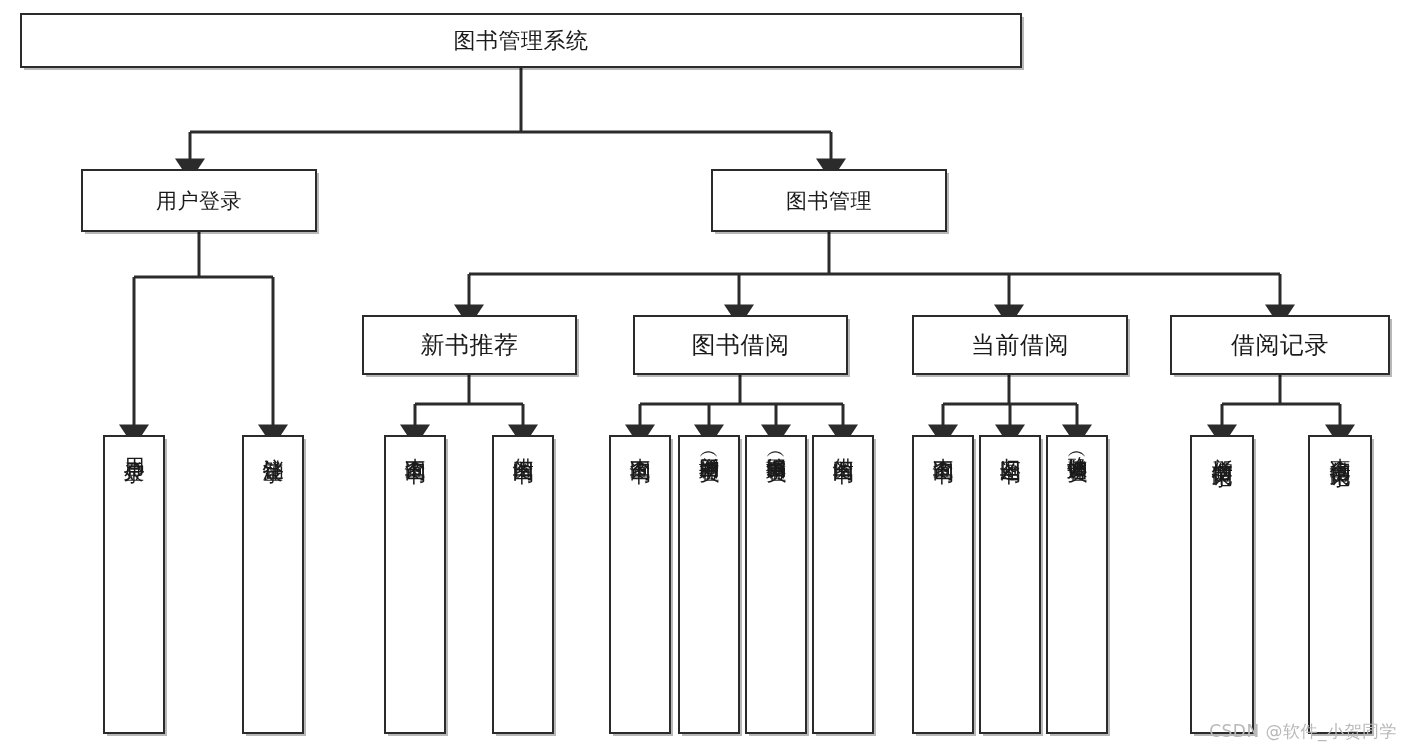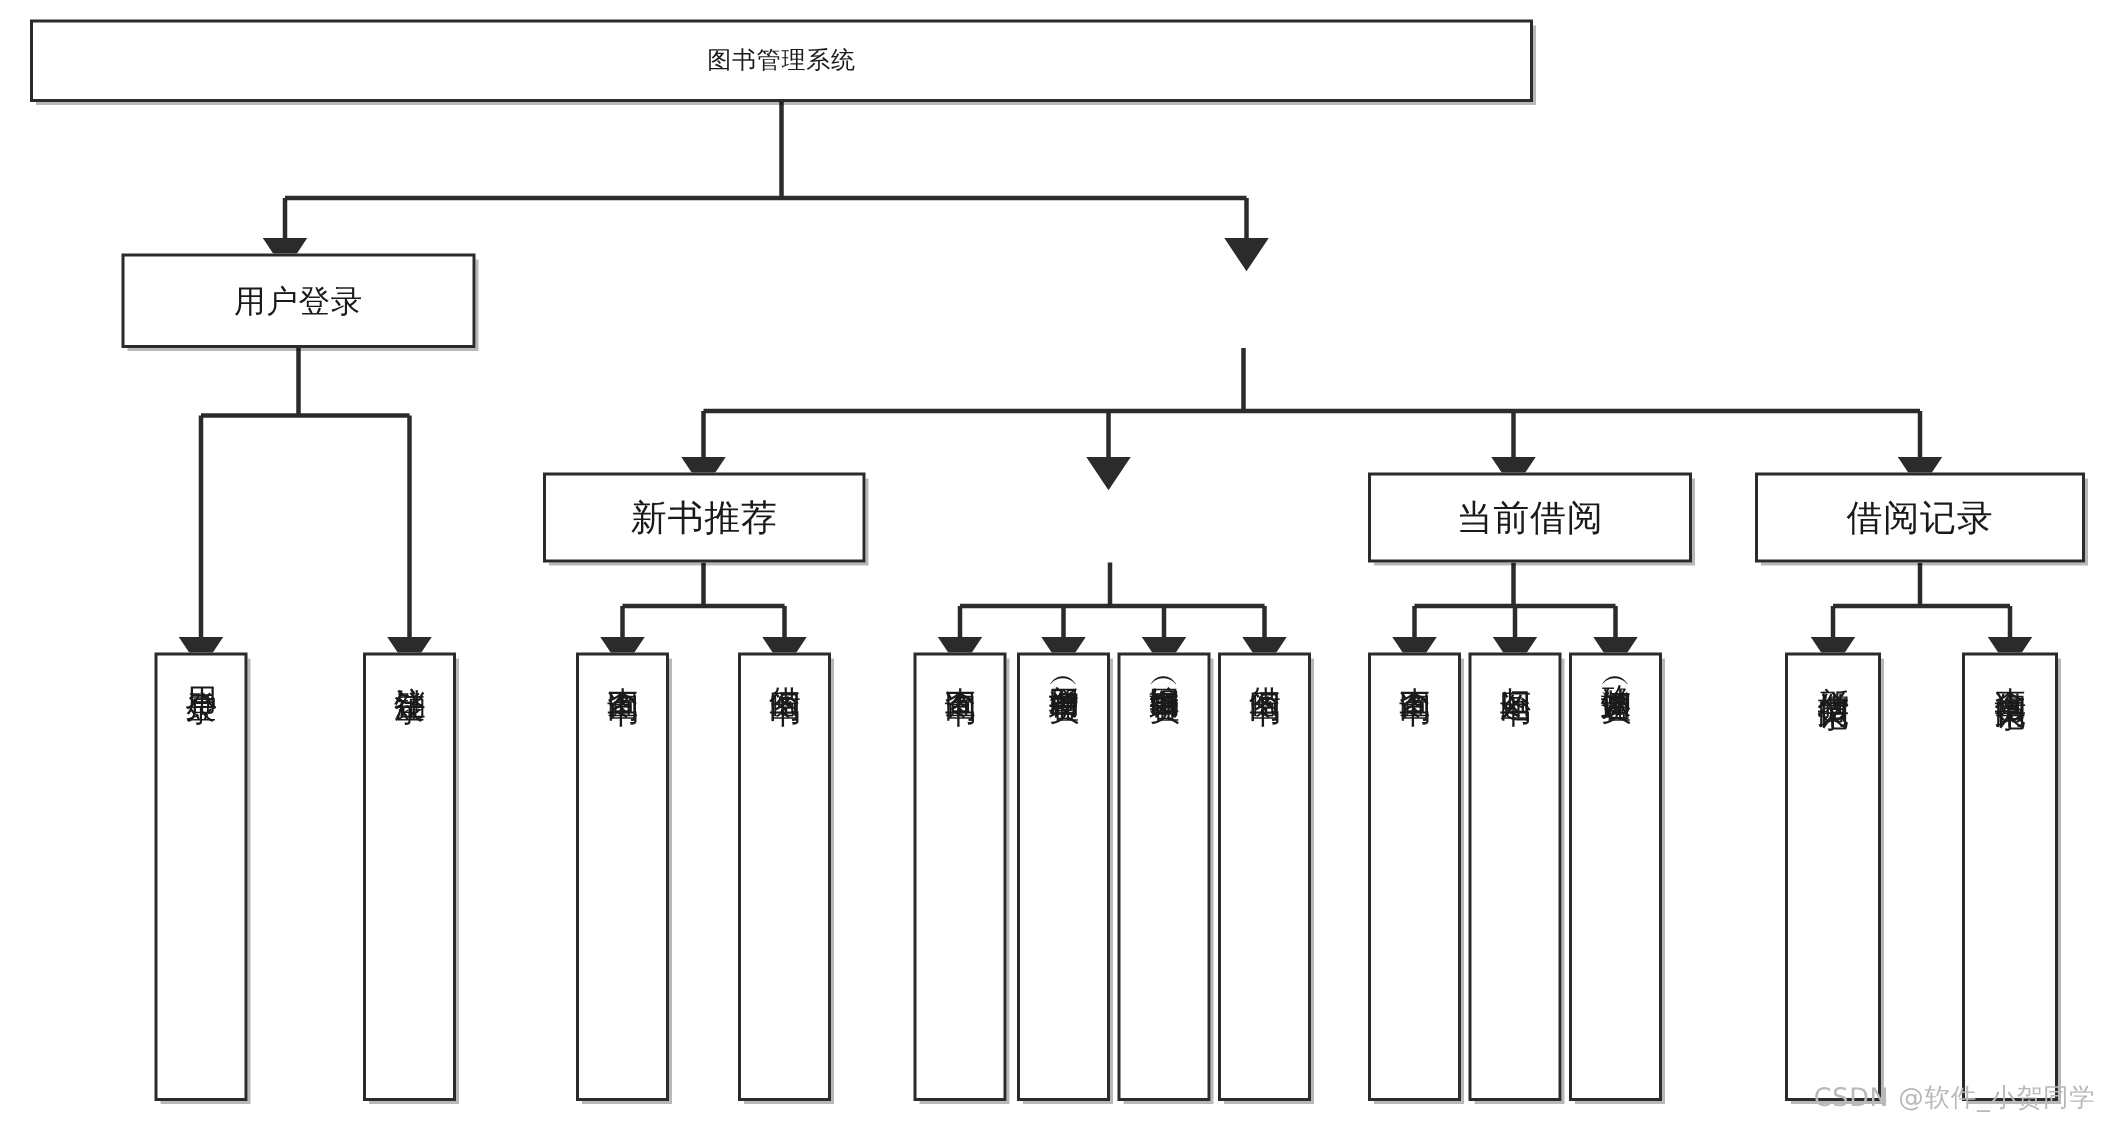--- a/index.html
+++ b/index.html
@@ -32,21 +32,21 @@
     align-items: center;
     justify-content: center;
     z-index: 2;
   }
   .node .lbl {
     color: #1a1a1a;
     letter-spacing: 0.5px;
     white-space: nowrap;
     text-align: center;
   }
-  .node.root .lbl { font-size: 16px; }
+  .node.root .lbl { font-size: 22px; }
   .node.lvl2 .lbl { font-size: 21px; }
   .node.lvl3 .lbl { font-size: 24px; }
   .node.leaf {
     align-items: flex-start;
     justify-content: center;
     padding-top: 4px;
   }
   .node.leaf .lbl {
     writing-mode: vertical-rl;
     text-orientation: upright;
@@ -122,23 +122,29 @@
     </g>
   </svg>
 
   <div class="node root" style="left:20px; top:13px; width:1002px; height:55px;">
     <span class="lbl">图书管理系统</span>
   </div>
 
   <div class="node lvl2" style="left:81px; top:169px; width:236px; height:63px;">
     <span class="lbl">用户登录</span>
   </div>
+  <div class="node lvl2" style="left:711px; top:169px; width:236px; height:63px;">
+    <span class="lbl">图书管理</span>
+  </div>
 
   <div class="node lvl3" style="left:362px; top:315px; width:215px; height:60px;">
     <span class="lbl">新书推荐</span>
+  </div>
+  <div class="node lvl3" style="left:633px; top:315px; width:215px; height:60px;">
+    <span class="lbl">图书借阅</span>
   </div>
   <div class="node lvl3" style="left:901px; top:315px; width:216px; height:60px;margin-left:11px;">
     <span class="lbl">当前借阅</span>
   </div>
   <div class="node lvl3" style="left:1170px; top:315px; width:220px; height:60px;">
     <span class="lbl">借阅记录</span>
   </div>
 
   <div class="node leaf" style="left:103px; top:435px; width:62px; height:299px;">
     <span class="lbl">用户登录</span>

